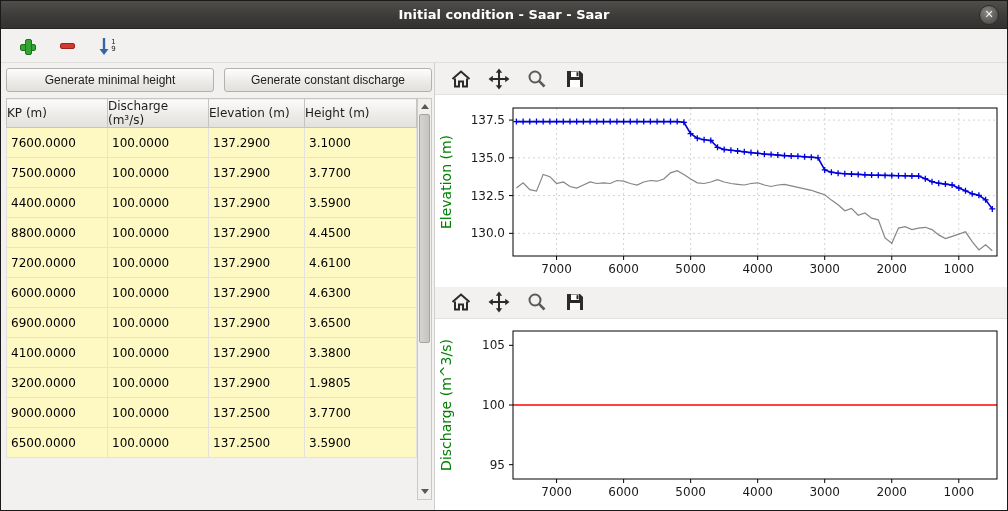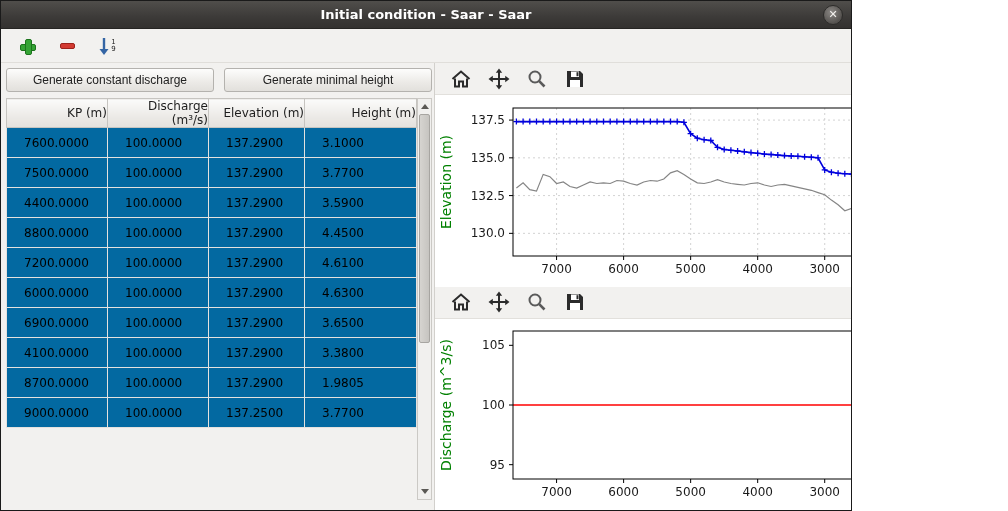--- a/index.html
+++ b/index.html
@@ -1,18 +1,18 @@
 <!DOCTYPE html>
 <html><head>
 <meta charset="utf-8">
 <style>
   * { box-sizing: border-box; margin: 0; padding: 0; }
   html,body { width:1008px; height:511px; font-family:"DejaVu Sans","Liberation Sans",sans-serif; }
   .window {
-    width:852px; height:511px; border:1px solid #1a1a1a; background:#f2f1ef;
+    width:1008px; height:511px; border:1px solid #1a1a1a; background:#f2f1ef;
     display:flex; flex-direction:column; overflow:hidden;
   }
   
   .titlebar {
     height:28px; flex:0 0 28px; position:relative;
     background:linear-gradient(#504e4b,#3c3a38 60%,#343230);
     border-bottom:1px solid #262523; display:flex; align-items:center; justify-content:center;
   }
   .titlebar .title { color:#ffffff; font-size:13px; font-weight:bold; }
   .close-btn {
@@ -43,27 +43,27 @@
   .gtk-btn {
     flex:1; height:24px; font-size:12px; color:#222; cursor:pointer;
     background:linear-gradient(#fdfdfc,#eceae7 60%,#e2e0dc);
     border:1px solid #b4b2ae; border-radius:3px;
   }
   .table-wrap { flex:1; display:flex; overflow:hidden; margin-right:2px; }
   table.grid { border-collapse:collapse; width:410px; font-size:12px; table-layout:fixed; align-self:flex-start; }
   table.grid col.c0 { width:101px; } table.grid col.c1 { width:101px; }
   table.grid col.c2 { width:96px; }  table.grid col.c3 { width:112px; }
   table.grid th {
-    height:22px; font-weight:normal; color:#1d1d1d; text-align:right;
+    height:22px; font-weight:normal; color:#1d1d1d; text-align:left;
     background:linear-gradient(#fbfbfa,#eceae7 60%,#e3e1dd);
     border:1px solid #c6c4c0; cursor:pointer;
   }
   table.grid td {
-    height:30px; background:#0369a1; color:#000;
-    border:1px solid #e4e2df; padding-left:17px; cursor:text;
+    height:30px; background:#fef9c3; color:#000;
+    border:1px solid #e4e2df; padding-left:4px; cursor:text;
   }
   
   .vscroll { flex:0 0 15px; display:flex; flex-direction:column; background:#f1f0ee; border:1px solid #cbc9c5; }
   .vs-btn { flex:0 0 15px; display:flex; align-items:center; justify-content:center; cursor:pointer; }
   .tri-up { width:0;height:0;border-left:4px solid transparent;border-right:4px solid transparent;border-bottom:5px solid #5a5854; }
   .tri-down { width:0;height:0;border-left:4px solid transparent;border-right:4px solid transparent;border-top:5px solid #5a5854; }
   .vs-track { flex:1; position:relative; }
   .vs-thumb {
     position:absolute; left:1px; right:1px; top:0; height:62%;
     background:linear-gradient(90deg,#d6d4d0,#c6c4c0); border:1px solid #a7a5a1; border-radius:2px; cursor:grab;
@@ -103,22 +103,22 @@
         <span>1</span>
         <span>9</span>
       </span>
     </div>
   </div>
 
   <div class="content">
 
     <div class="left-pane">
       <div class="btn-row">
+        <button class="gtk-btn">Generate minimal height</button>
         <button class="gtk-btn">Generate constant discharge</button>
-        <button class="gtk-btn">Generate minimal height</button>
       </div>
       <div class="table-wrap">
         <table class="grid">
           <colgroup>
               <col class="c0">
               <col class="c1">
               <col class="c2">
               <col class="c3">
             </colgroup>
           <thead>
@@ -172,30 +172,36 @@
                 <td>137.2900</td>
                 <td>3.6500</td>
               </tr>
               <tr>
                 <td>4100.0000</td>
                 <td>100.0000</td>
                 <td>137.2900</td>
                 <td>3.3800</td>
               </tr>
               <tr>
-                <td>8700.0000</td>
+                <td>3200.0000</td>
                 <td>100.0000</td>
                 <td>137.2900</td>
                 <td>1.9805</td>
               </tr>
               <tr>
                 <td>9000.0000</td>
                 <td>100.0000</td>
                 <td>137.2500</td>
                 <td>3.7700</td>
+              </tr>
+              <tr>
+                <td>6500.0000</td>
+                <td>100.0000</td>
+                <td>137.2500</td>
+                <td>3.5900</td>
               </tr>
             </tbody>
         </table>
         <div class="vscroll">
           <div class="vs-btn">
               <span class="tri-up"></span>
             </div>
           <div class="vs-track">
             <div class="vs-thumb"></div>
           </div>

